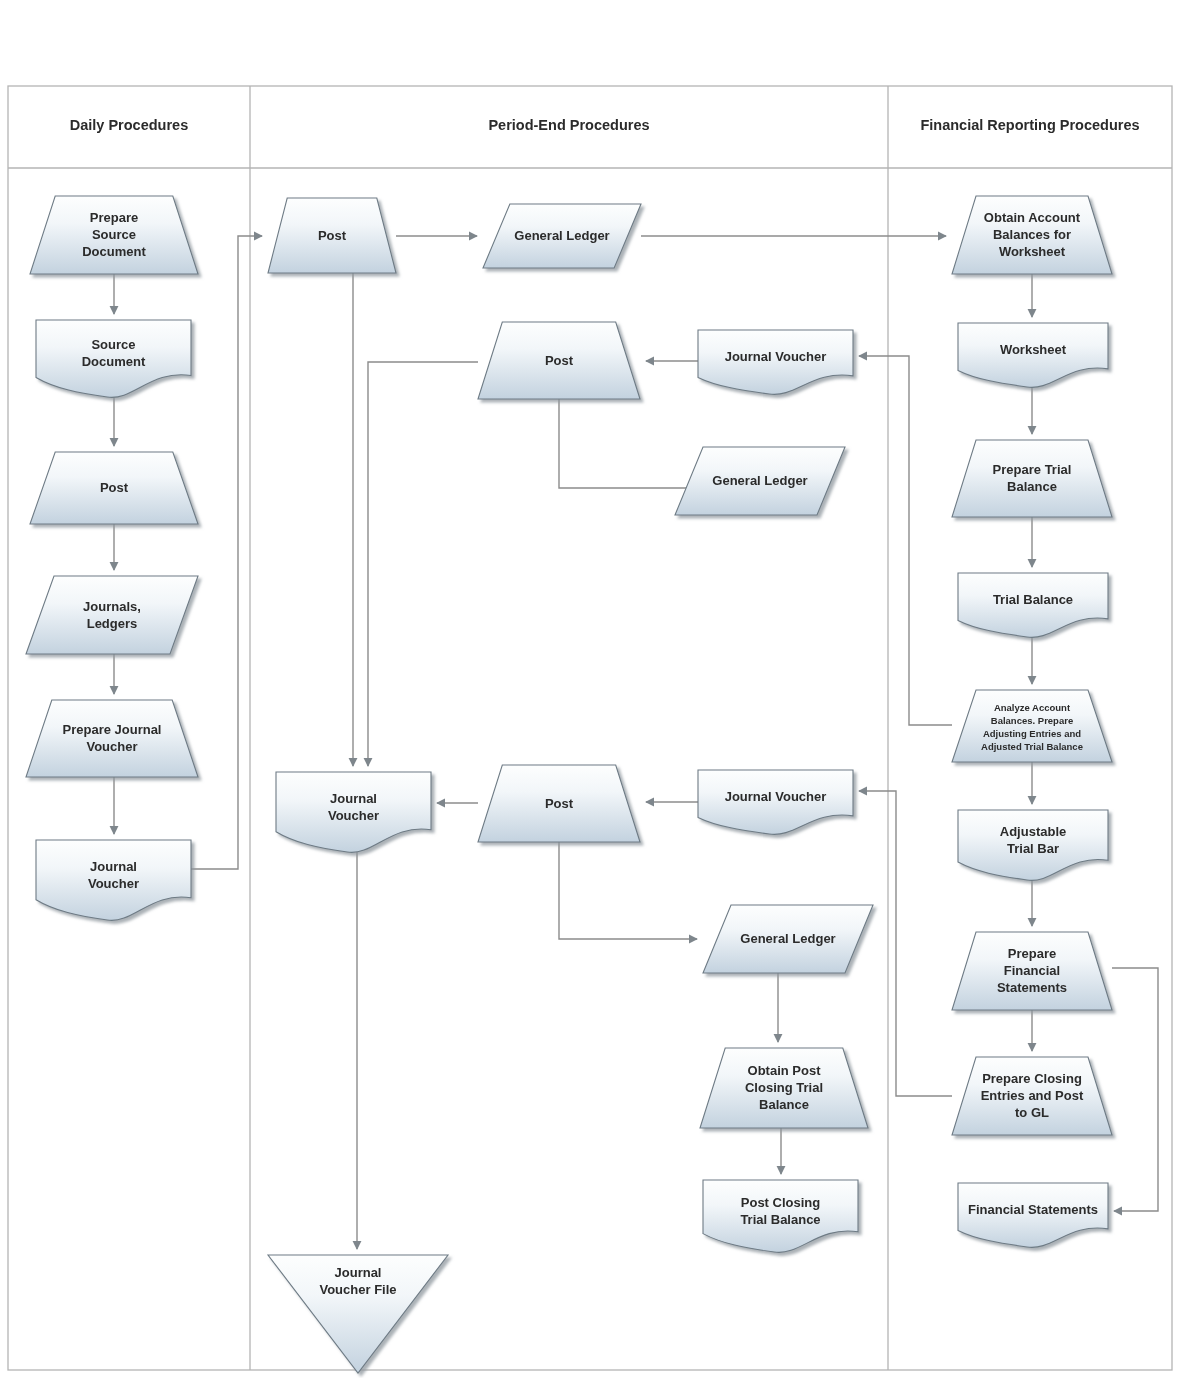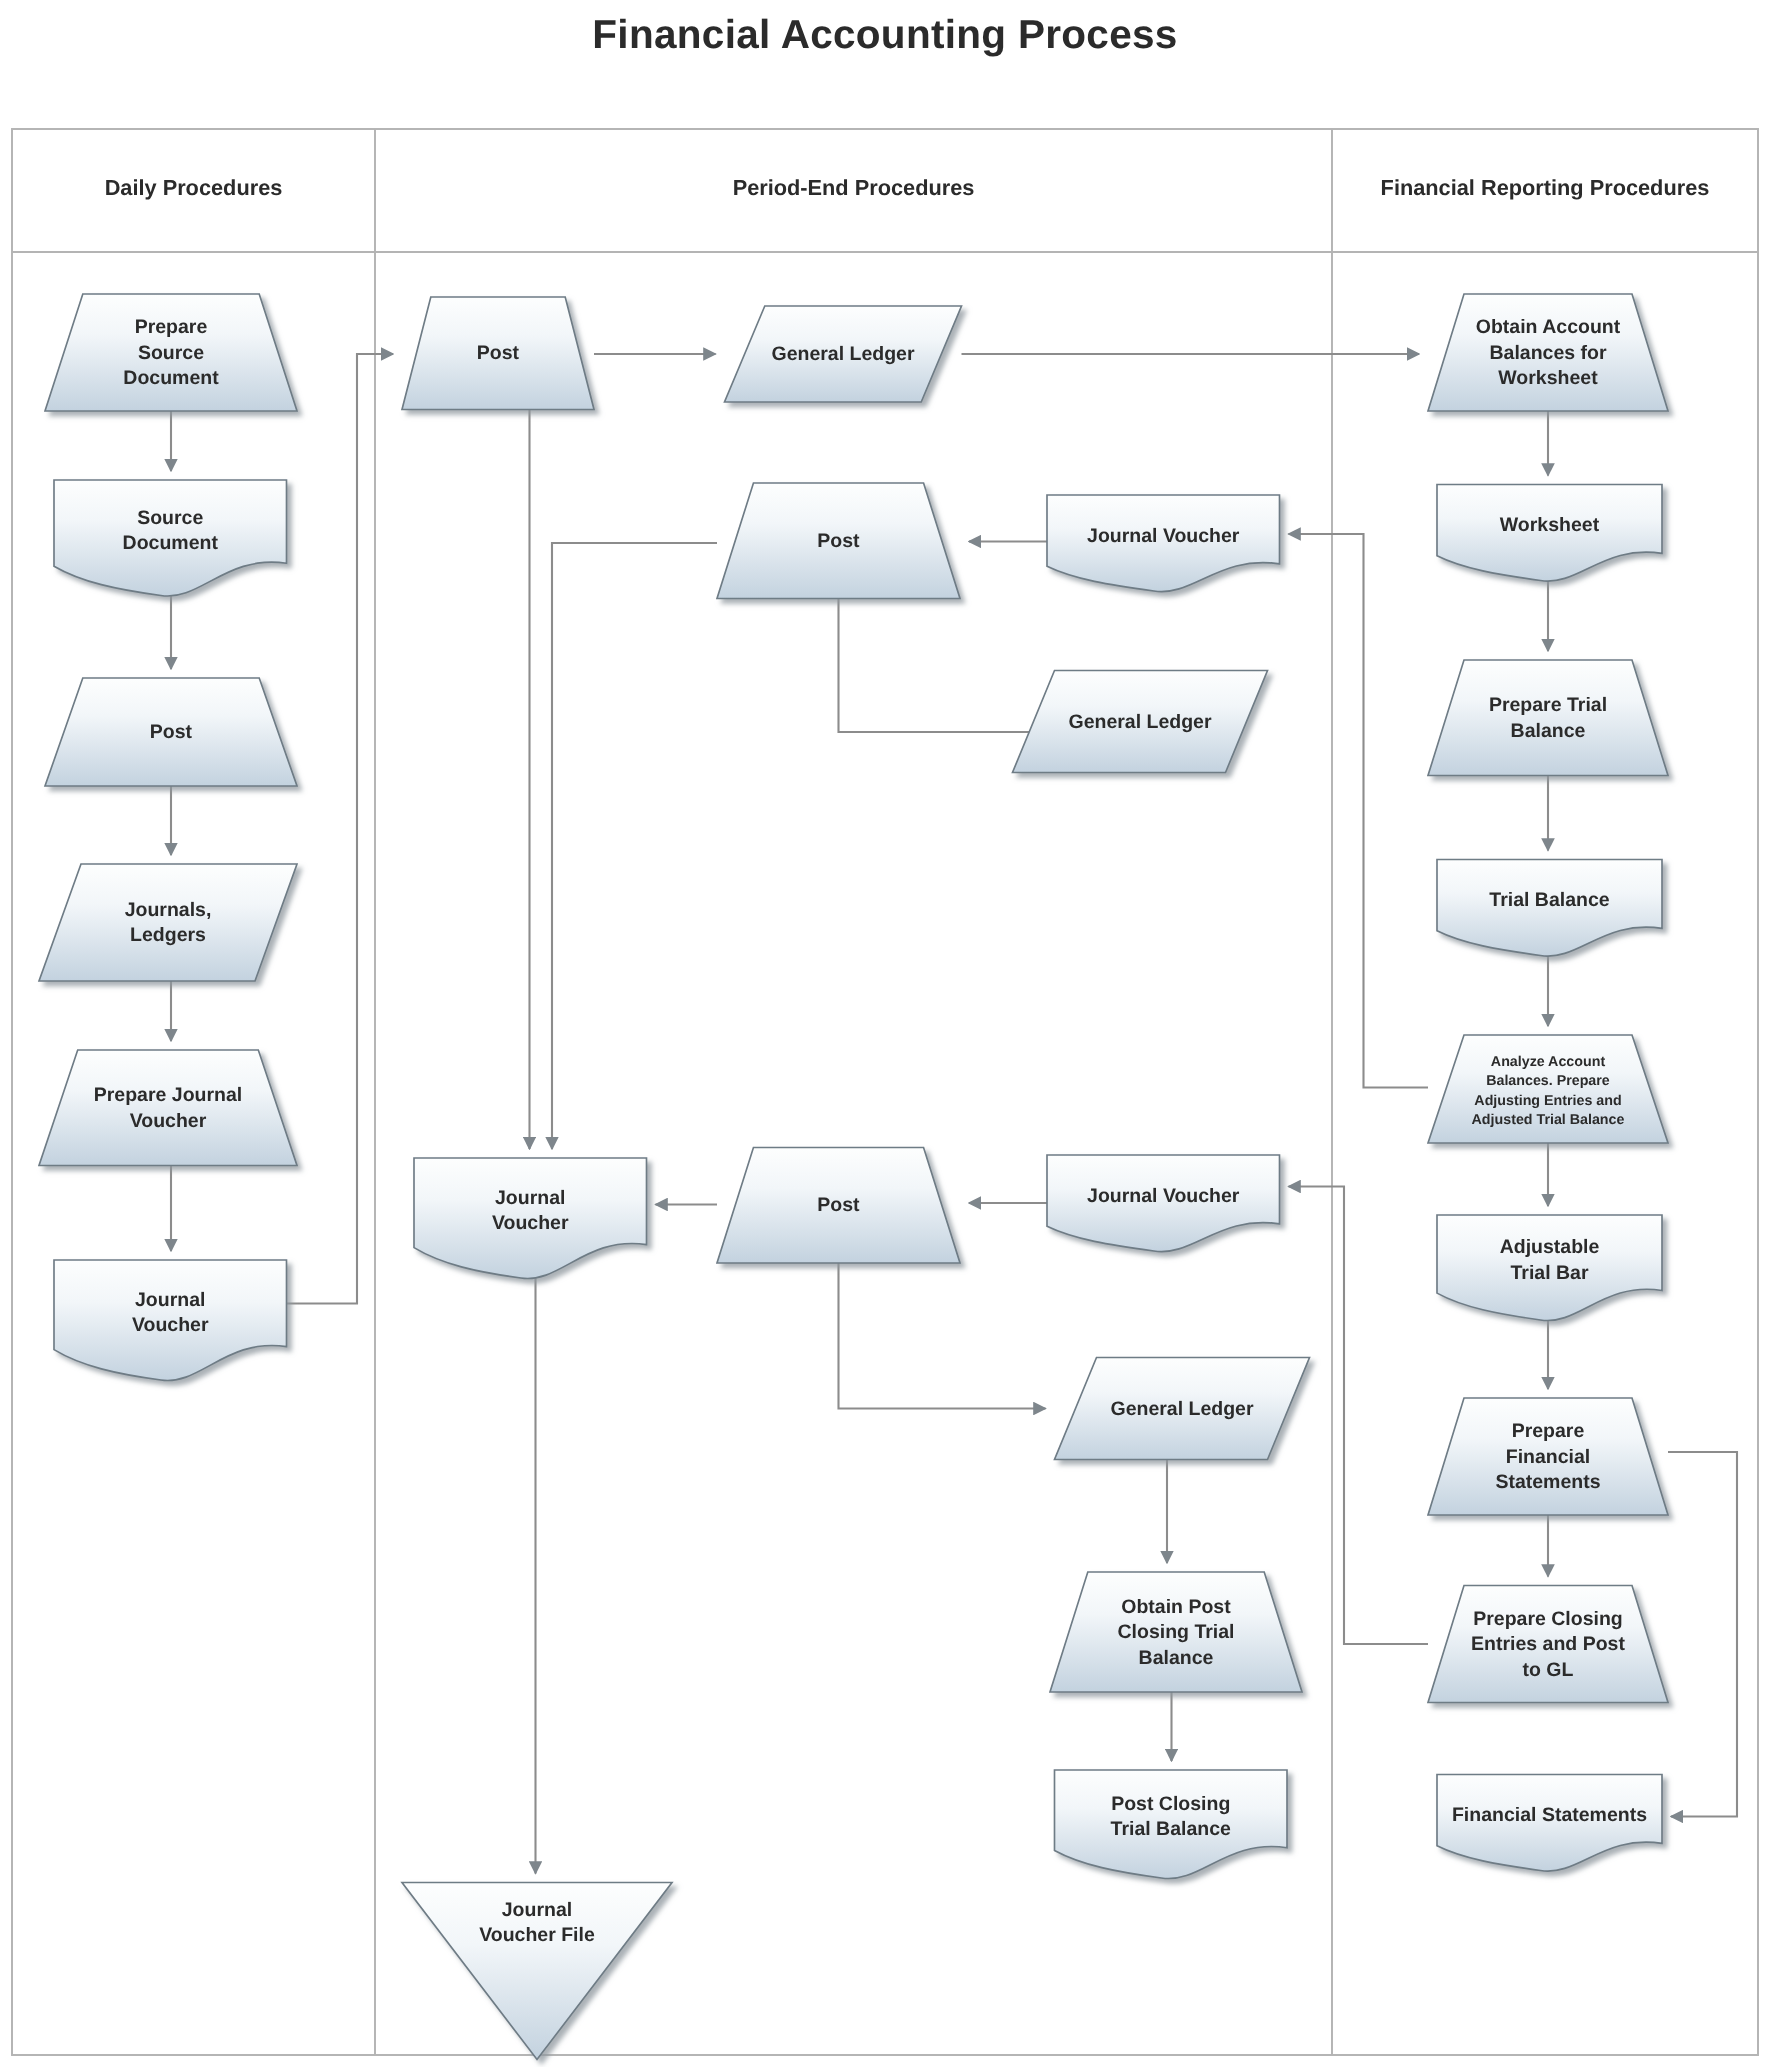--- a/index.html
+++ b/index.html
@@ -13,21 +13,20 @@
   .lane-title{font-size:14.5px;font-weight:bold;fill:#2b2b2b;text-anchor:middle;}
   .node-text{font-size:13px;font-weight:bold;fill:#2b2b2b;text-anchor:middle;}
   .node-text.small{font-size:9.5px;}
   .conn{stroke:#8c8c8c;stroke-width:1.4;fill:none;}
   .shape{stroke:#6e7b85;stroke-width:1.1;}
 </style>
 </head>
 <body>
 
 <div id="stage">
-  <div id="title">Financial Accounting Process</div>
   <svg id="diagram" width="1180" height="1378">
     <defs>
       <linearGradient id="shapeGrad" x1="0" y1="0" x2="0" y2="1">
         <stop offset="0%" stop-color="#fdfefe"></stop>
         <stop offset="35%" stop-color="#f2f6f9"></stop>
         <stop offset="100%" stop-color="#c3d2df"></stop>
       </linearGradient>
       <filter id="dropsh" x="-20%" y="-20%" width="150%" height="150%">
         <feDropShadow dx="3" dy="3" stdDeviation="1.6" flood-color="#8f979e" flood-opacity="0.75"></feDropShadow>
       </filter>

